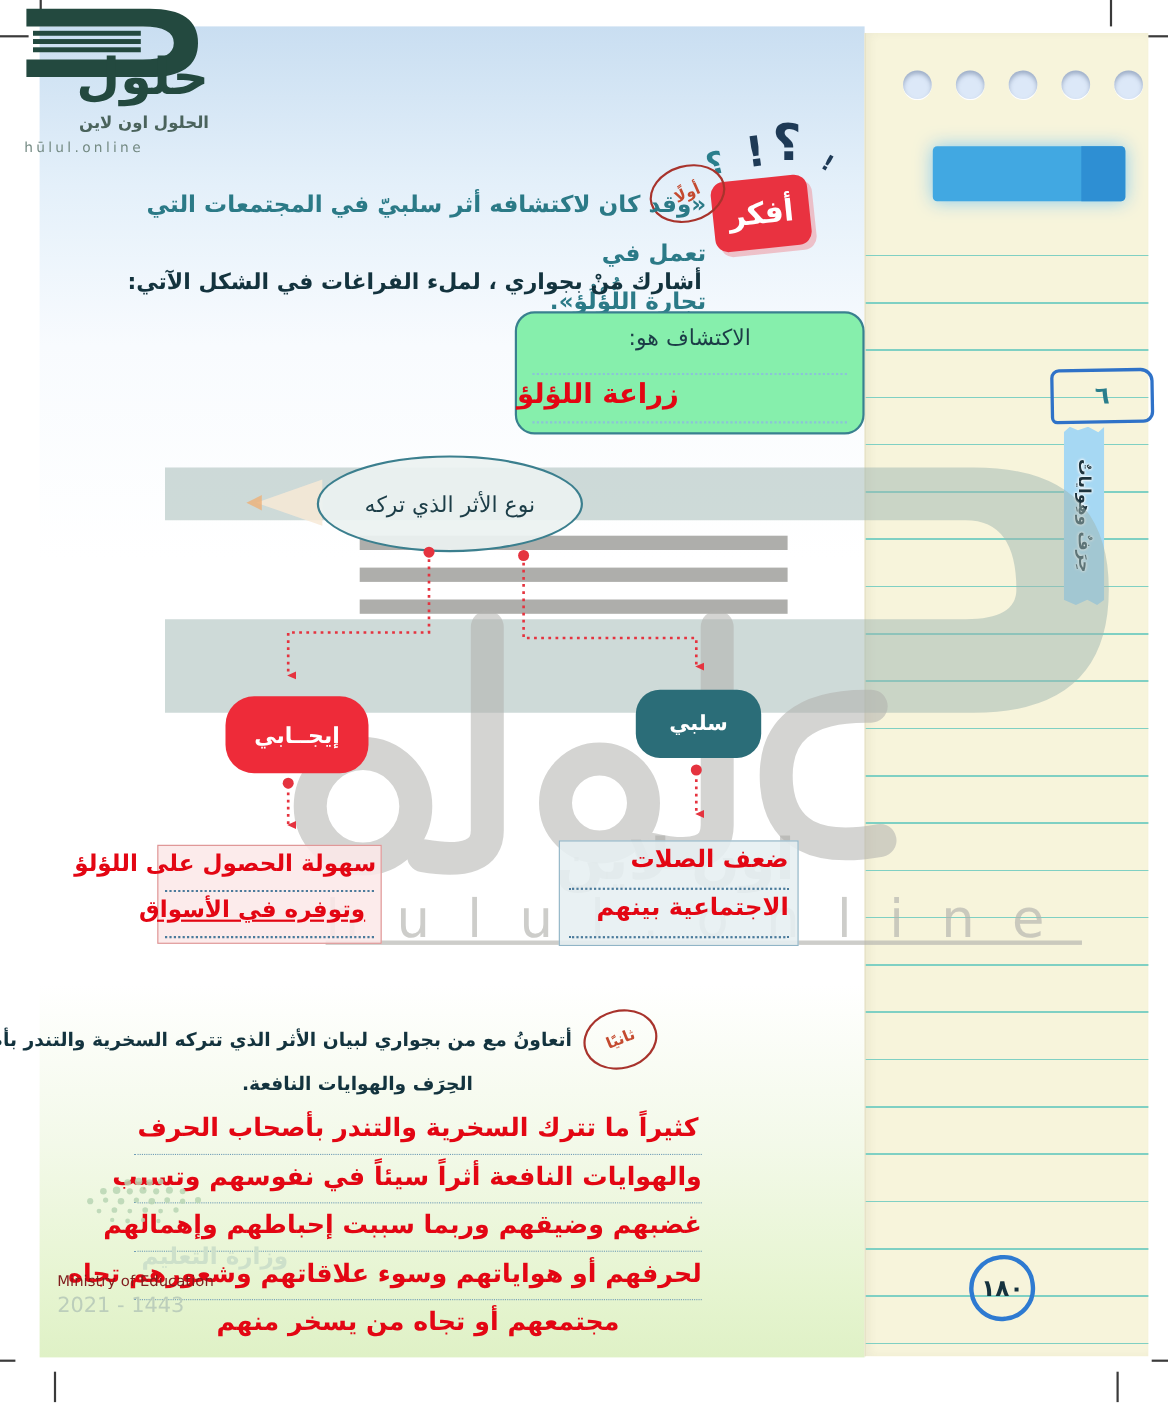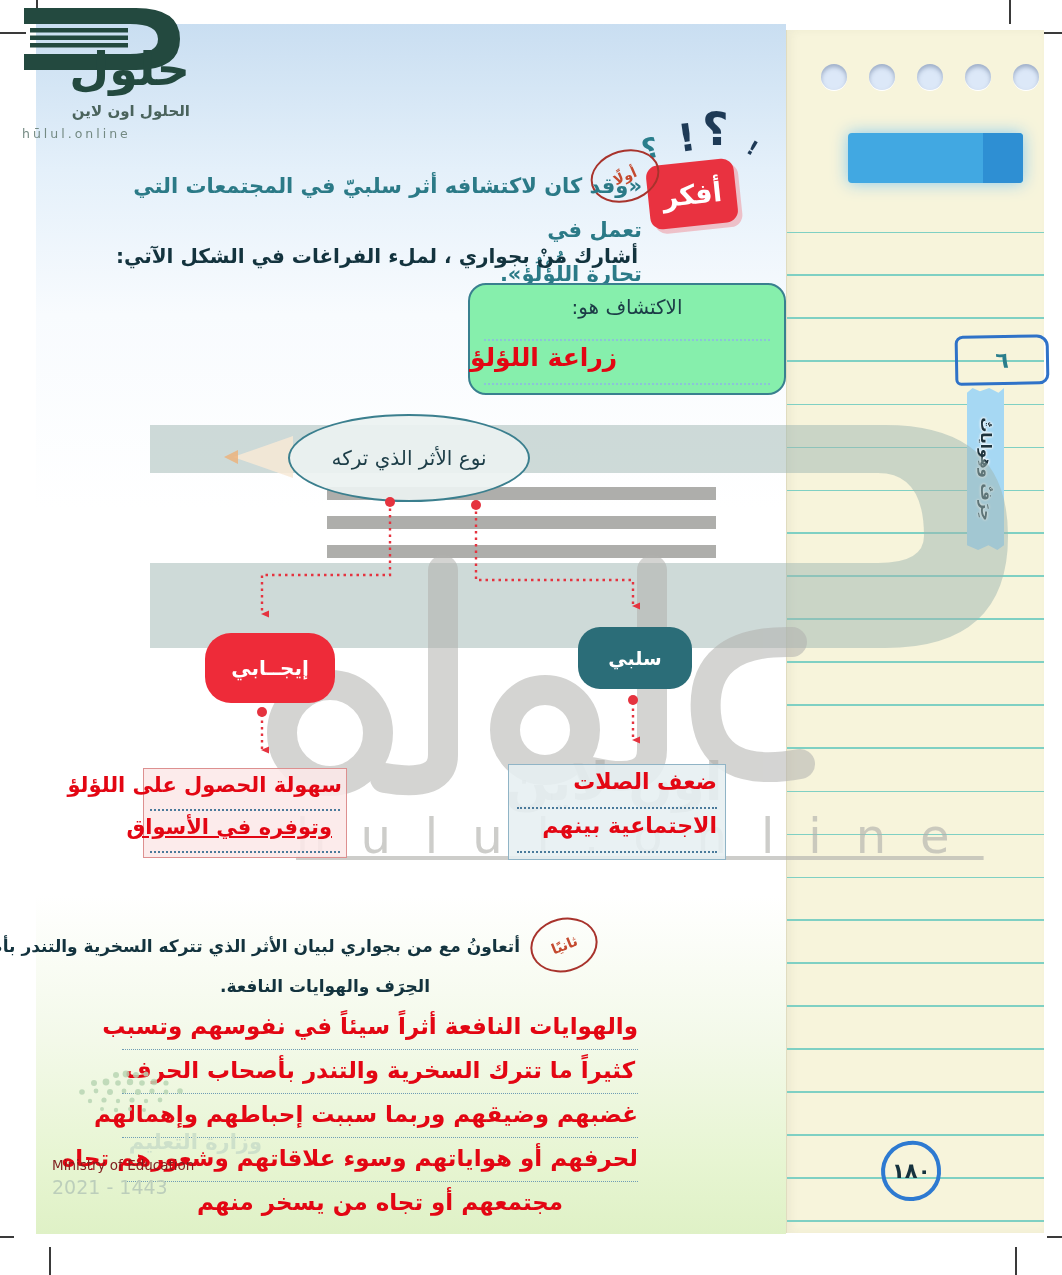--- a/index.html
+++ b/index.html
@@ -240,22 +240,22 @@
     </g>
   </svg>
 
   <div class="hand-oval" style="left:530px;top:918px;width:64px;height:50px;transform:rotate(-14deg);">
     <span>ثانيًا</span>
   </div>
   <div class="prompt" style="right:542px;top:936px;">أتعاونُ مع من بجواري لبيان الأثر الذي تتركه السخرية والتندر بأصحاب</div>
   <div class="prompt" style="right:632px;top:976px;">الحِرَف والهوايات النافعة.</div>
 
   <div class="answers">
+    <div class="ans-line">كثيراً ما تترك السخرية والتندر بأصحاب الحرف</div>
     <div class="ans-line">والهوايات النافعة أثراً سيئاً في نفوسهم وتسبب</div>
-    <div class="ans-line">كثيراً ما تترك السخرية والتندر بأصحاب الحرف</div>
     <div class="ans-line">غضبهم وضيقهم وربما سببت إحباطهم وإهمالهم</div>
     <div class="ans-line">لحرفهم أو هواياتهم وسوء علاقاتهم وشعورهم تجاه</div>
     <div class="ans-line">مجتمعهم أو تجاه من يسخر منهم</div>
   </div>
 
   <div class="ministry">
     <svg width="160" height="56" viewBox="0 0 160 56">
       <g fill="#b9d6b4" opacity="0.85">
         <circle cx="64" cy="7" r="3"></circle>
           <circle cx="74" cy="6" r="3.4"></circle>

